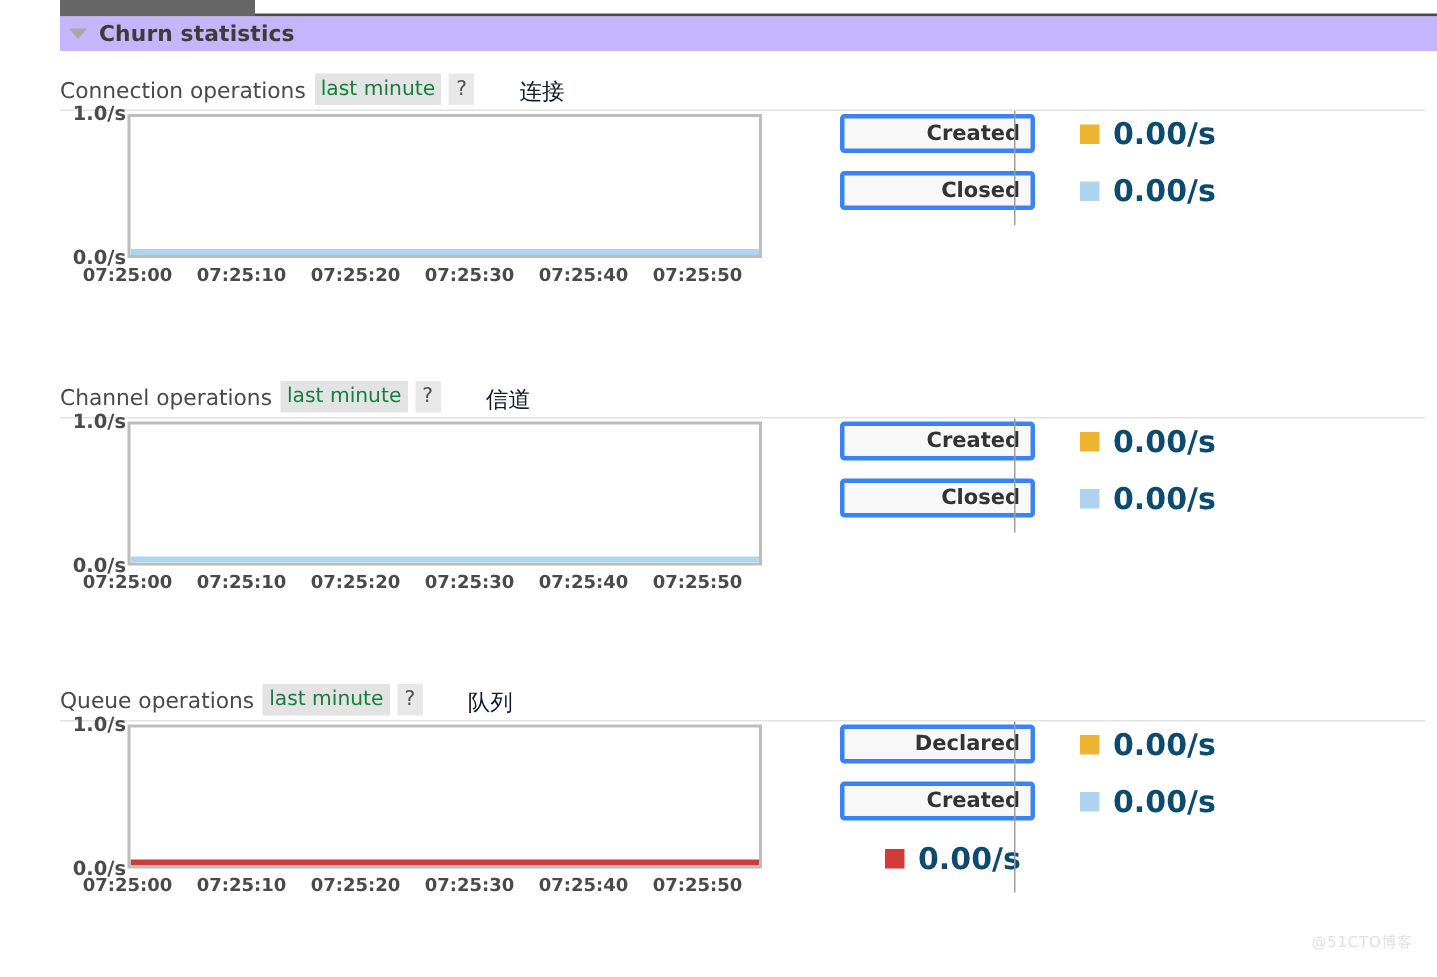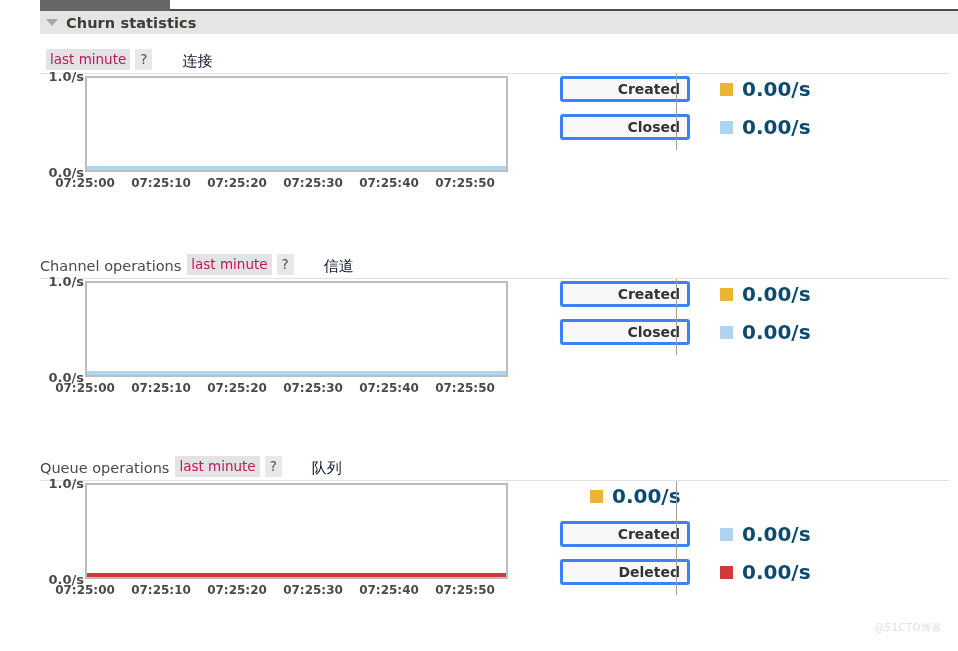--- a/index.html
+++ b/index.html
@@ -38,21 +38,21 @@
     height: 2px;
     background: #4c4c4c;
   }
 
   
   .section-header {
     position: absolute;
     left: 40px; top: 11px;
     width: 918px;
     height: 23px;
-    background: #e5e5e5;
+    background: #c4b5fd;
     display: flex;
     align-items: center;
     box-sizing: border-box;
     padding-left: 6px;
   }
   .caret {
     width: 0; height: 0;
     border-left: 6px solid transparent;
     border-right: 6px solid transparent;
     border-top: 7px solid #a8a8a8;
@@ -85,21 +85,21 @@
   }
   .block-label {
     font-size: 14.5px;
     color: #4a4a4a;
     line-height: 18px;
     font-family: "DejaVu Sans", sans-serif;
   }
   .badge {
     margin-left: 6px;
     background: #e3e3e3;
-    color: #be185d;
+    color: #15803d;
     font-size: 13.5px;
     line-height: 18px;
     padding: 1px 4px 2px 4px;
     font-family: "DejaVu Sans", sans-serif;
   }
   .help {
     margin-left: 5px;
     background: #e8e8e8;
     color: #4f4f4f;
     font-size: 13.5px;
@@ -235,20 +235,21 @@
 </div>
 
 <div class="section-header">
   <div class="caret"></div>
   <div class="section-title">Churn statistics</div>
 </div>
 
 <div id="blocks-root">
     <div class="block" style="top: 46px;">
       <div class="block-head">
+        <span class="block-label">Connection operations</span>
         <span class="badge">last minute</span>
         <span class="help">?</span>
         <span class="cn-note">连接</span>
       </div>
       <div class="chart-row">
         <div class="y-axis-wrap">
           <div class="y-label y-top">1.0/s</div>
           <div class="y-label y-bottom">0.0/s</div>
         </div>
         <div class="plot">
@@ -334,30 +335,30 @@
           <span>07:25:00</span>
           <span>07:25:10</span>
           <span>07:25:20</span>
           <span>07:25:30</span>
           <span>07:25:40</span>
           <span>07:25:50</span>
         </div>
         <div class="legend">
           <div class="legend-divider" style="height:114px"></div>
           <div class="leg-row">
+            <div class="leg-btn">Declared</div>
             <div class="swatch" style="background:#edb431"></div>
             <div class="leg-val">0.00/s</div>
           </div>
           <div class="leg-row">
             <div class="leg-btn">Created</div>
             <div class="swatch" style="background:#aed4ef"></div>
             <div class="leg-val">0.00/s</div>
           </div>
           <div class="leg-row">
-            <div class="leg-btn">Deleted</div>
             <div class="swatch" style="background:#cf3a3a"></div>
             <div class="leg-val">0.00/s</div>
           </div>
         </div>
       </div>
     </div>
   </div>
 
 <div class="watermark">@51CTO博客</div>
 

